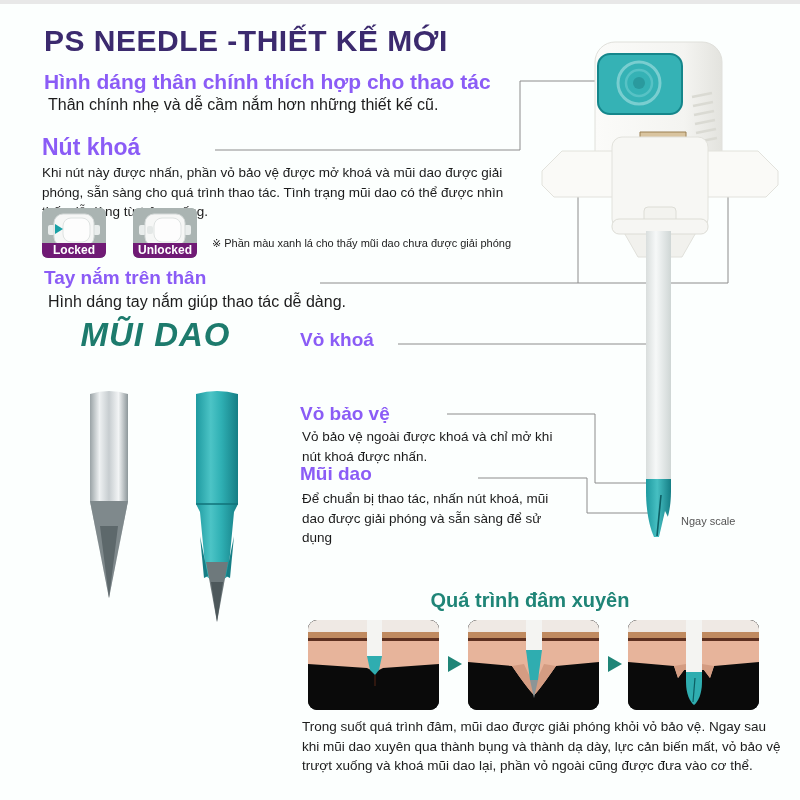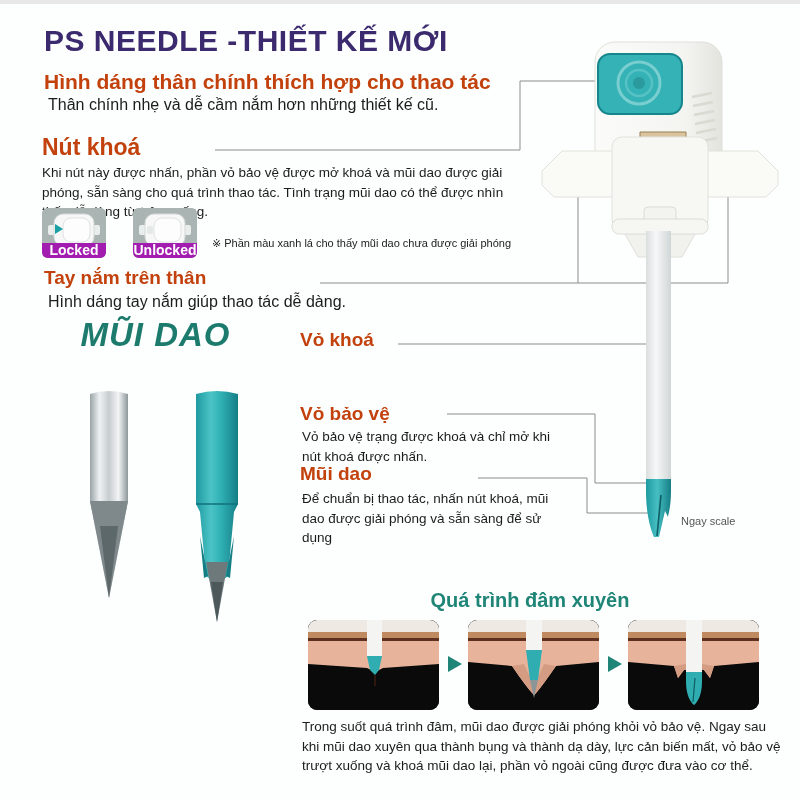--- a/index.html
+++ b/index.html
@@ -4,39 +4,39 @@
 <style>
   html,body{margin:0;padding:0;background:#e8e8e8;}
   #canvas{
     position:relative;width:800px;height:800px;margin:4px auto;
     background:#fcfffe;overflow:hidden;
     font-family:"Liberation Sans","DejaVu Sans",sans-serif;
     color:#1c1c1c;
   }
   .abs{position:absolute;}
   .title{font-size:30px;font-weight:bold;color:#3b2a6e;letter-spacing:.5px;}
-  .h-teal{font-weight:bold;color:#c2410c;}
+  .h-teal{font-weight:bold;color:#8b5cf6;}
   .h1{font-size:21px;}
   .h2{font-size:23px;}
   .h3{font-size:19px;}
   .body-txt{font-size:13.5px;line-height:1.45;color:#1c1c1c;}
   .small-txt{font-size:16px;color:#1c1c1c;}
   .note-txt{font-size:11px;color:#222;}
   .bigword{
     font-size:33px;font-weight:bold;font-style:italic;color:#1d7b6d;
     line-height:1.18;text-align:center;letter-spacing:1px;
   }
   .process-title{font-size:20px;font-weight:bold;color:#1f8577;text-align:center;}
   .thumb{
     position:absolute;width:64px;height:50px;border-radius:6px;overflow:hidden;
     background:#aab4b2;
   }
   .thumb .band{
-    position:absolute;left:0;right:0;bottom:0;height:15px;background:#a21caf;
-    color:#fff;font-size:14px;text-align:center;line-height:15px;font-weight:bold;
+    position:absolute;left:0;right:0;bottom:0;height:15px;background:#701a75;
+    color:#fff;font-size:12px;text-align:center;line-height:15px;font-weight:bold;
   }
   .scene{
     position:absolute;width:131px;height:90px;border-radius:9px;overflow:hidden;
     background:#0a0a0a;
   }
   .fullscale{font-size:11px;color:#555;}
   svg{display:block;}
 </style>
 </head>
 <body>
@@ -133,21 +133,21 @@
       <path d="M136,176 L158,176 L147,236 Z" fill="#6e797c"></path>
       <path d="M147,236 L141,196 L153,196 Z" fill="#4d585b"></path>
       <path d="M130,150 L138,190 L134,192 Z" fill="#157e85"></path>
       <path d="M164,150 L156,190 L160,192 Z" fill="#157e85"></path>
     </g>
   </svg>
 
   <div class="abs h-teal h3" style="left:300px;top:325px;">Vỏ khoá</div>
 
   <div class="abs h-teal h3" style="left:300px;top:399px;">Vỏ bảo vệ</div>
-  <div class="abs body-txt" style="left:302px;top:423px;width:265px;">Vỏ bảo vệ trạng được khoá và chỉ mở khi nút khoá được nhấn.</div>
+  <div class="abs body-txt" style="left:302px;top:423px;width:265px;">Vỏ bảo vệ ngoài được khoá và chỉ mở khi nút khoá được nhấn.</div>
 
   <div class="abs h-teal h3" style="left:300px;top:459px;">Mũi dao</div>
   <div class="abs body-txt" style="left:302px;top:485px;width:250px;">Để chuẩn bị thao tác, nhấn nút khoá, mũi dao được giải phóng và sẵn sàng để sử dụng</div>
 
   <svg class="abs" style="left:520px;top:15px;" width="280" height="545" viewBox="0 0 280 545">
     <defs>
       <linearGradient id="bodyg" x1="0" y1="0" x2="1" y2="0">
         <stop offset="0" stop-color="#fbfbf9"></stop>
           <stop offset="0.7" stop-color="#f4f4f1"></stop>
         <stop offset="1" stop-color="#e3e3de"></stop>

